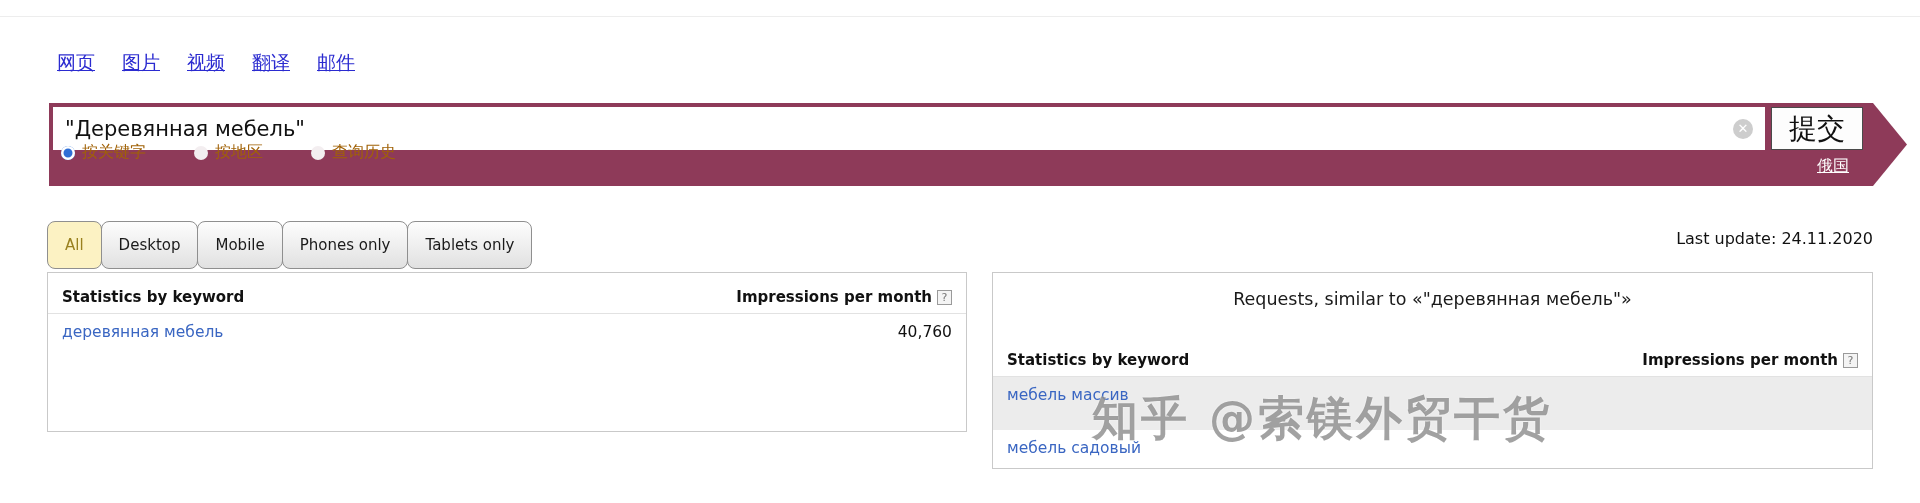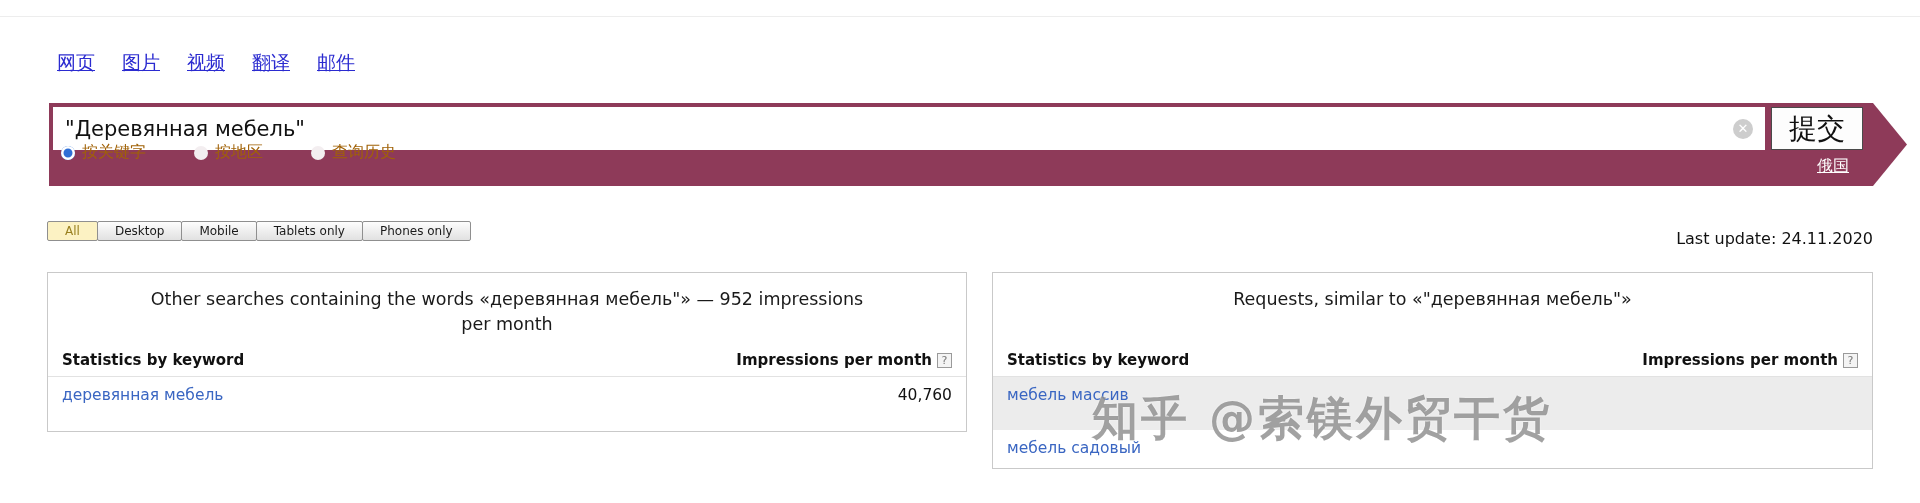--- a/index.html
+++ b/index.html
@@ -59,23 +59,23 @@
   .radio.selected { background:#2f6fd6; box-shadow: inset 0 0 0 2.5px #ffffff; }
   .region-link {
     position:absolute; right:58px; bottom:9px;
     color:#ffffff; text-decoration:underline; font-size:16px; cursor:pointer;
   }
 
   
   .tabs { position:absolute; top:221px; left:47px; display:flex; }
   .tab {
     border:1px solid #8f8f8f; margin-right:-1px;
-    padding:2px 17px; font-size:12px;
+    padding:14px 17px; font-size:15px;
     background:linear-gradient(#fdfdfd,#e1e1e1);
-    color:#1a1a1a; cursor:pointer; border-radius:2px;
+    color:#1a1a1a; cursor:pointer; border-radius:8px;
   }
   .tab.active { background:#fcf2c3; color:#99801f; }
   .last-update { position:absolute; top:229px; right:47px; font-size:16px; color:#111; }
 
   
   .panel { position:absolute; top:272px; background:#ffffff; border:1px solid #c9c9c9; overflow:hidden; }
   .panel-left  { left:47px;  width:920px; height:160px; }
   .panel-right { left:992px; width:881px; height:197px; }
   .panel-title {
     text-align:center; font-size:17.5px; color:#1a1a1a;
@@ -145,28 +145,27 @@
     </span>
   </div>
 
   <a class="region-link">俄国</a>
 </div>
 
 <div class="tabs">
   <div class="tab active">All</div>
   <div class="tab">Desktop</div>
   <div class="tab">Mobile</div>
+  <div class="tab">Phones only</div>
   <div class="tab">Tablets only</div>
-  <div class="tab">Phones only</div>
 </div>
 
 <div class="last-update">Last update: 24.11.2020</div>
 
 <div class="panel panel-left">
-  <div class="panel-title">Other searches containing the words «деревянная мебель"» — 952 impressions per month</div>
   <div class="panel-header">
     <span>Statistics by keyword</span>
     <span>
       <span>Impressions per month</span><span class="help-icon">?</span>
     </span>
   </div>
   <div class="k-row">
     <span class="kw">деревянная мебель</span>
     <span class="val">40,760</span>
   </div>

